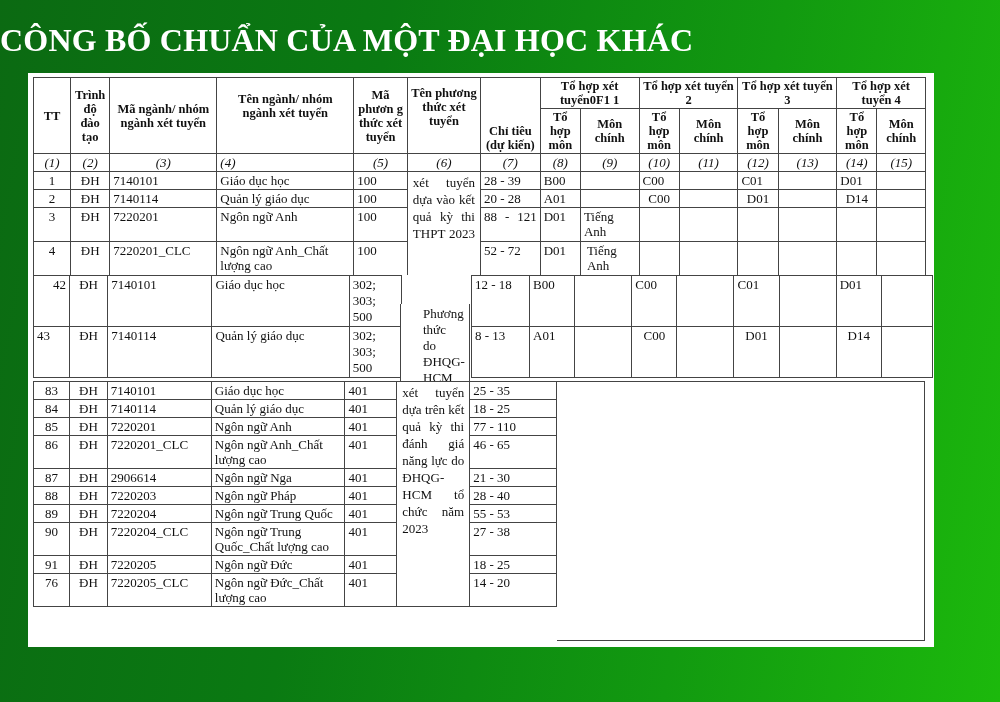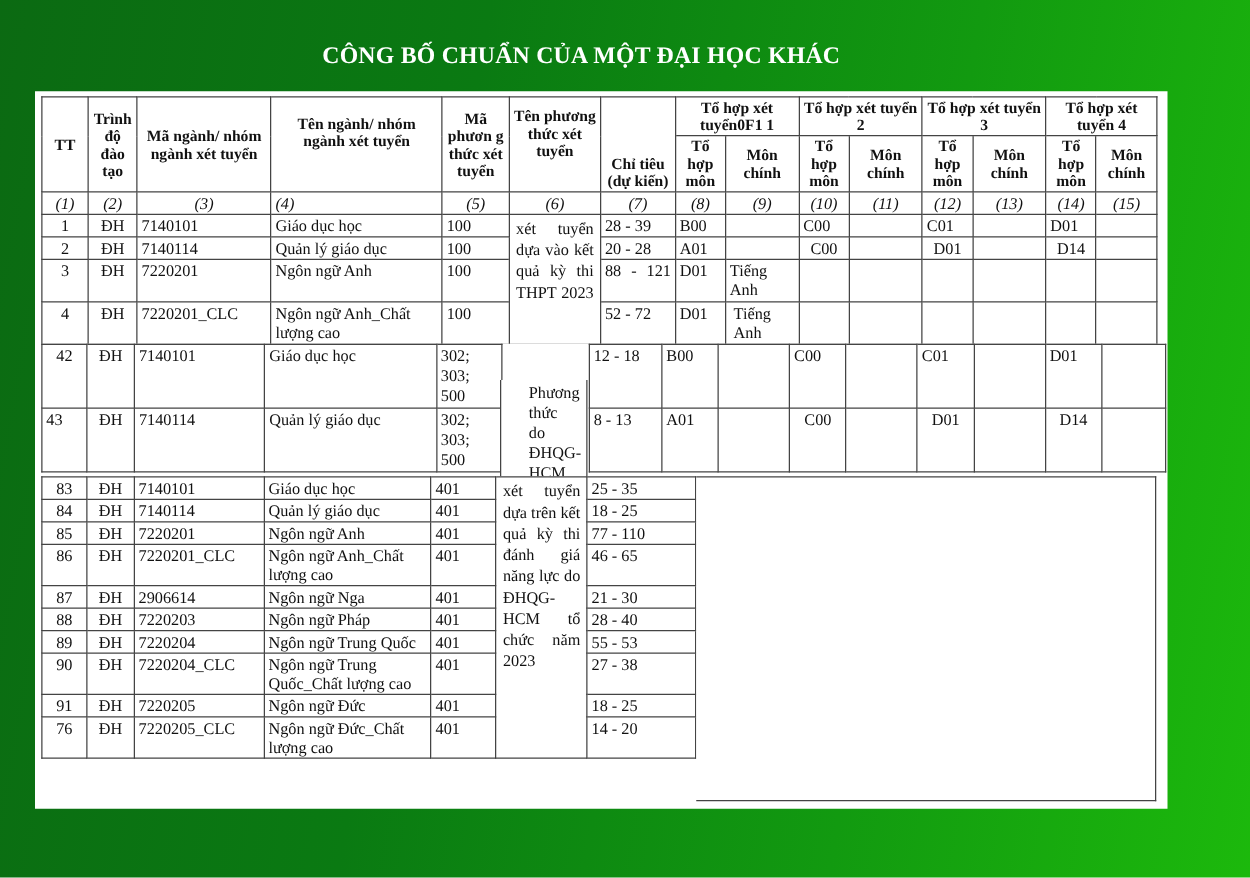--- a/index.html
+++ b/index.html
@@ -2,24 +2,23 @@
 <html><head>
 <meta charset="utf-8">
 <style>
   html, body { margin:0; padding:0; }
   body {
     width:1000px; height:702px; overflow:hidden; position:relative;
     background: linear-gradient(100deg, #0b6a12 0%, #0a7a12 35%, #129a10 70%, #1cb90c 100%);
     font-family: "Liberation Serif", serif;
   }
   .title {
-    position:absolute; left:0; top:22px; width:930px; text-align:center;
-    color:#ffffff; font-weight:bold; font-size:19px; letter-spacing:0.2px;
+    position:absolute; left:0; top:22px; width:930px; text-align:left;
+    color:#ffffff; font-weight:bold; font-size:32px; letter-spacing:0.2px;
     font-family: "Liberation Serif", serif;
-    margin-top: 12px;
   }
   .paper {
     position:absolute; left:28px; top:73px; width:906px; height:574px;
     background:#ffffff;
   }
   table { border-collapse:collapse; position:absolute; background:#fff; }
   td, th {
     border:1px solid #444; font-size:13px; line-height:15px; color:#111;
     padding:1px 3px; vertical-align:top; font-weight:normal;
   }
@@ -190,21 +189,21 @@
       <col style="width:57px">
       <col style="width:45px">
       <col style="width:57px">
     <col style="width:45px">
       <col style="width:57px">
       <col style="width:45px">
       <col style="width:51px">
   </colgroup>
   <tbody>
       <tr style="height:51px">
-    <td class="c" style="text-align:center">42</td>
+    <td class="c" style="text-align:right">42</td>
     <td class="c">ĐH</td>
     <td>7140101</td>
     <td>Giáo dục học</td>
     <td style="line-height:16px">302; 303; 500</td>
     <td rowspan="2" style="border:none"></td>
     <td>12 - 18</td>
     <td>B00</td>
     <td></td>
     <td>C00</td>
     <td></td>

